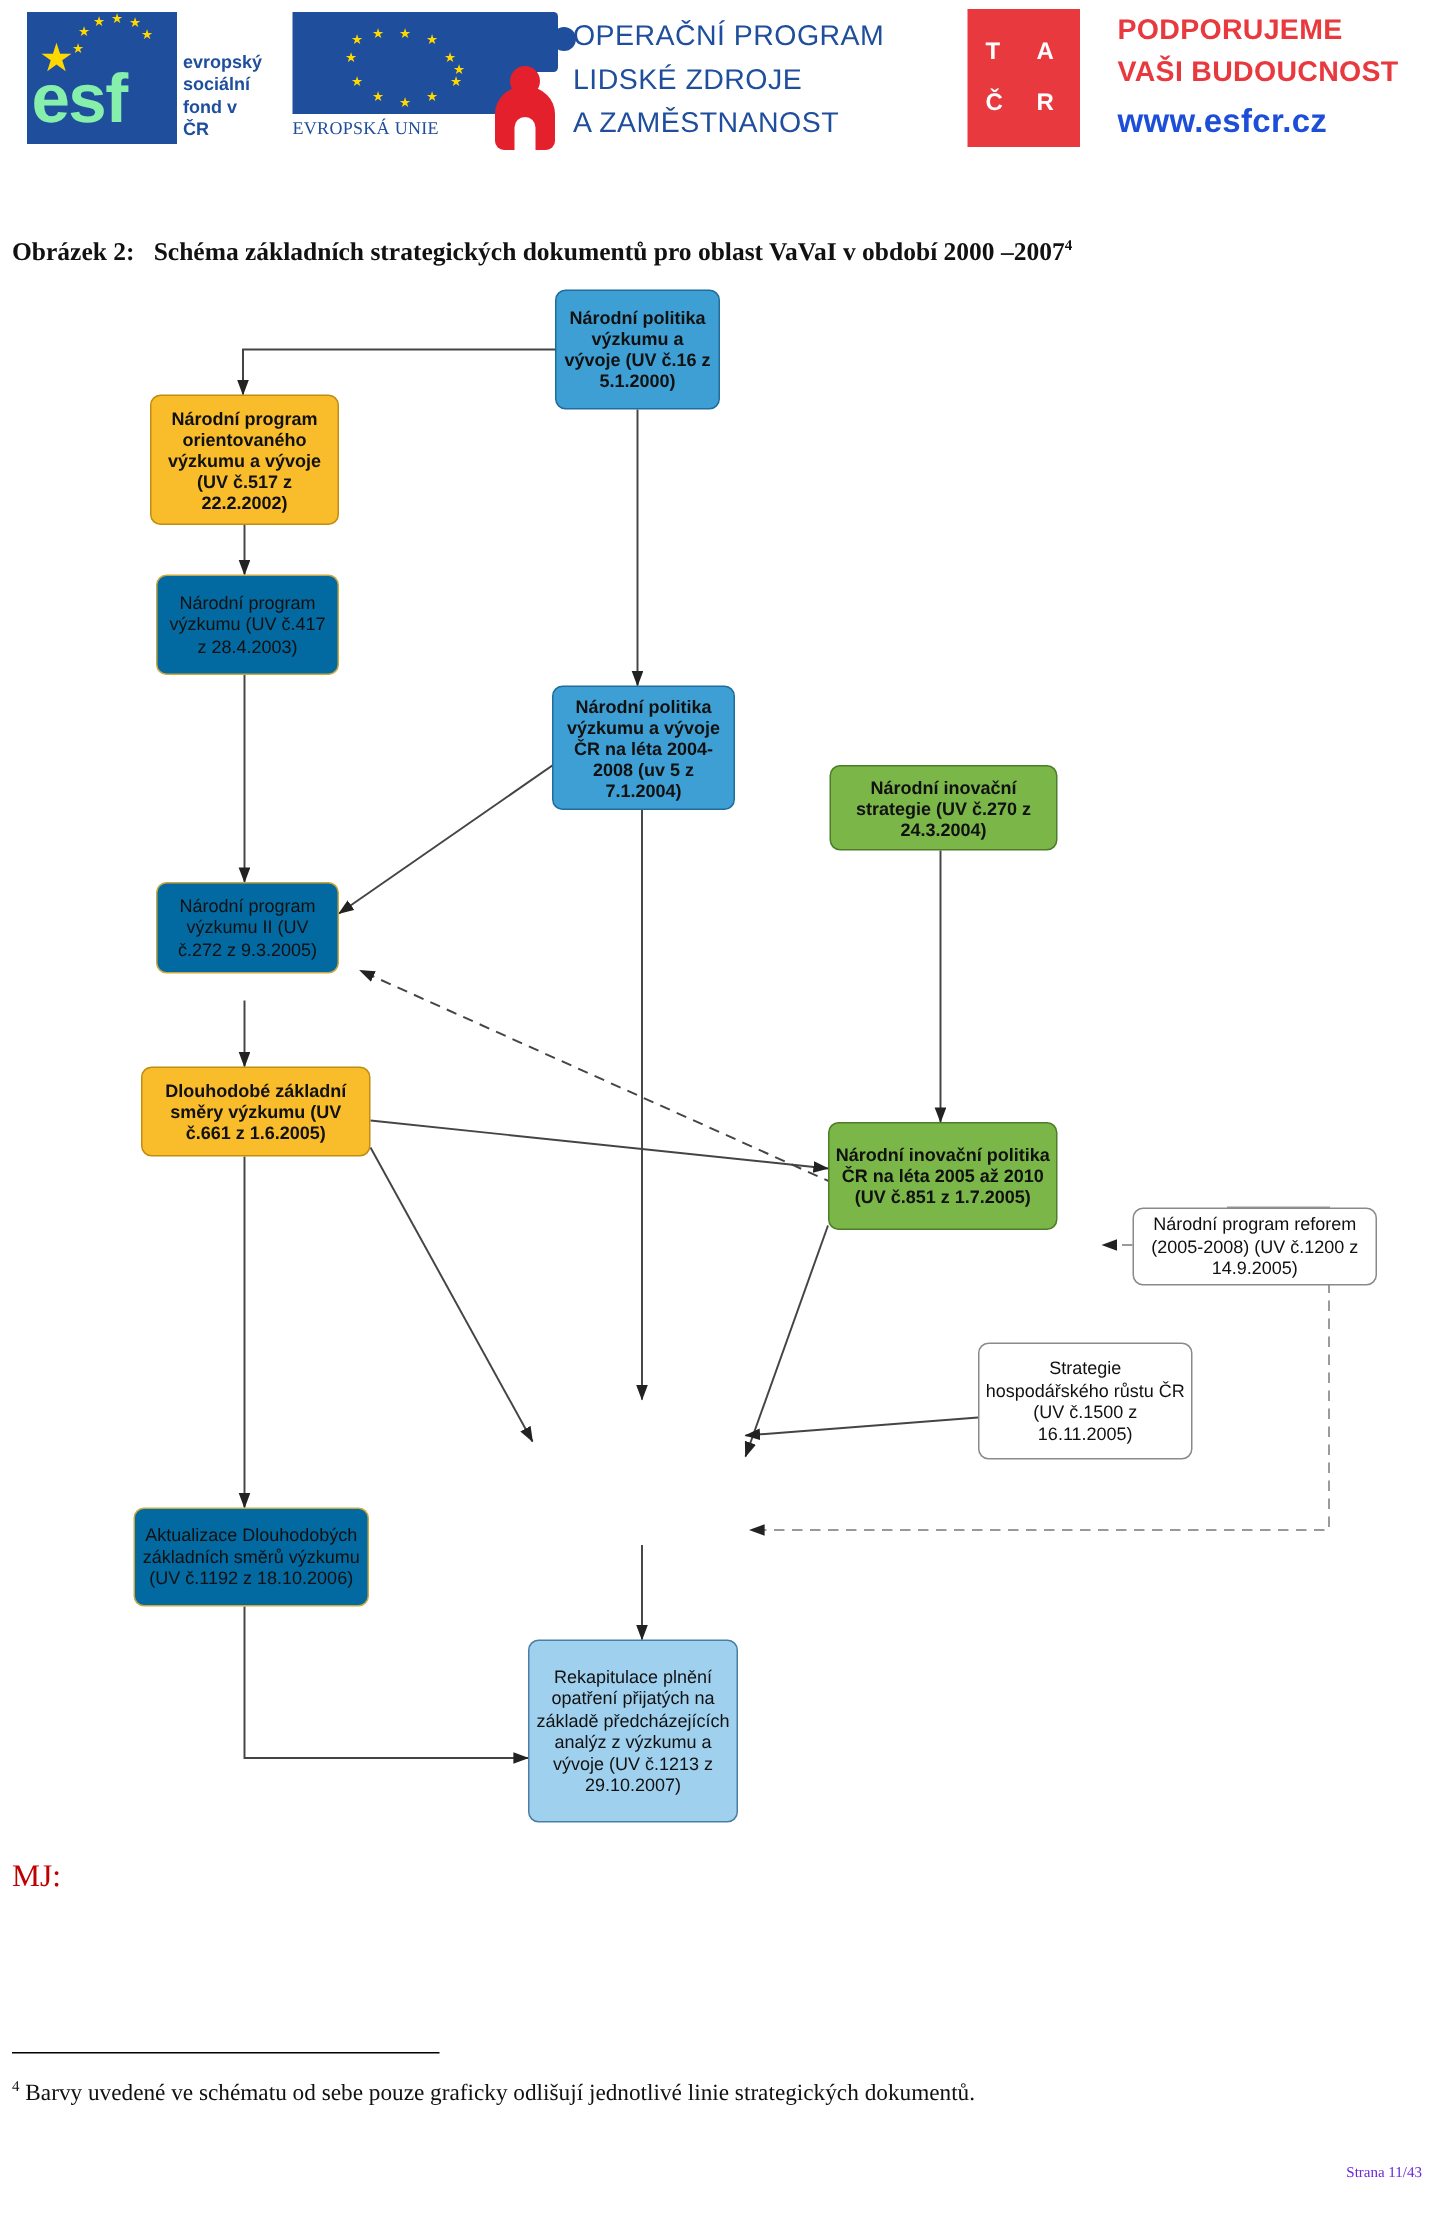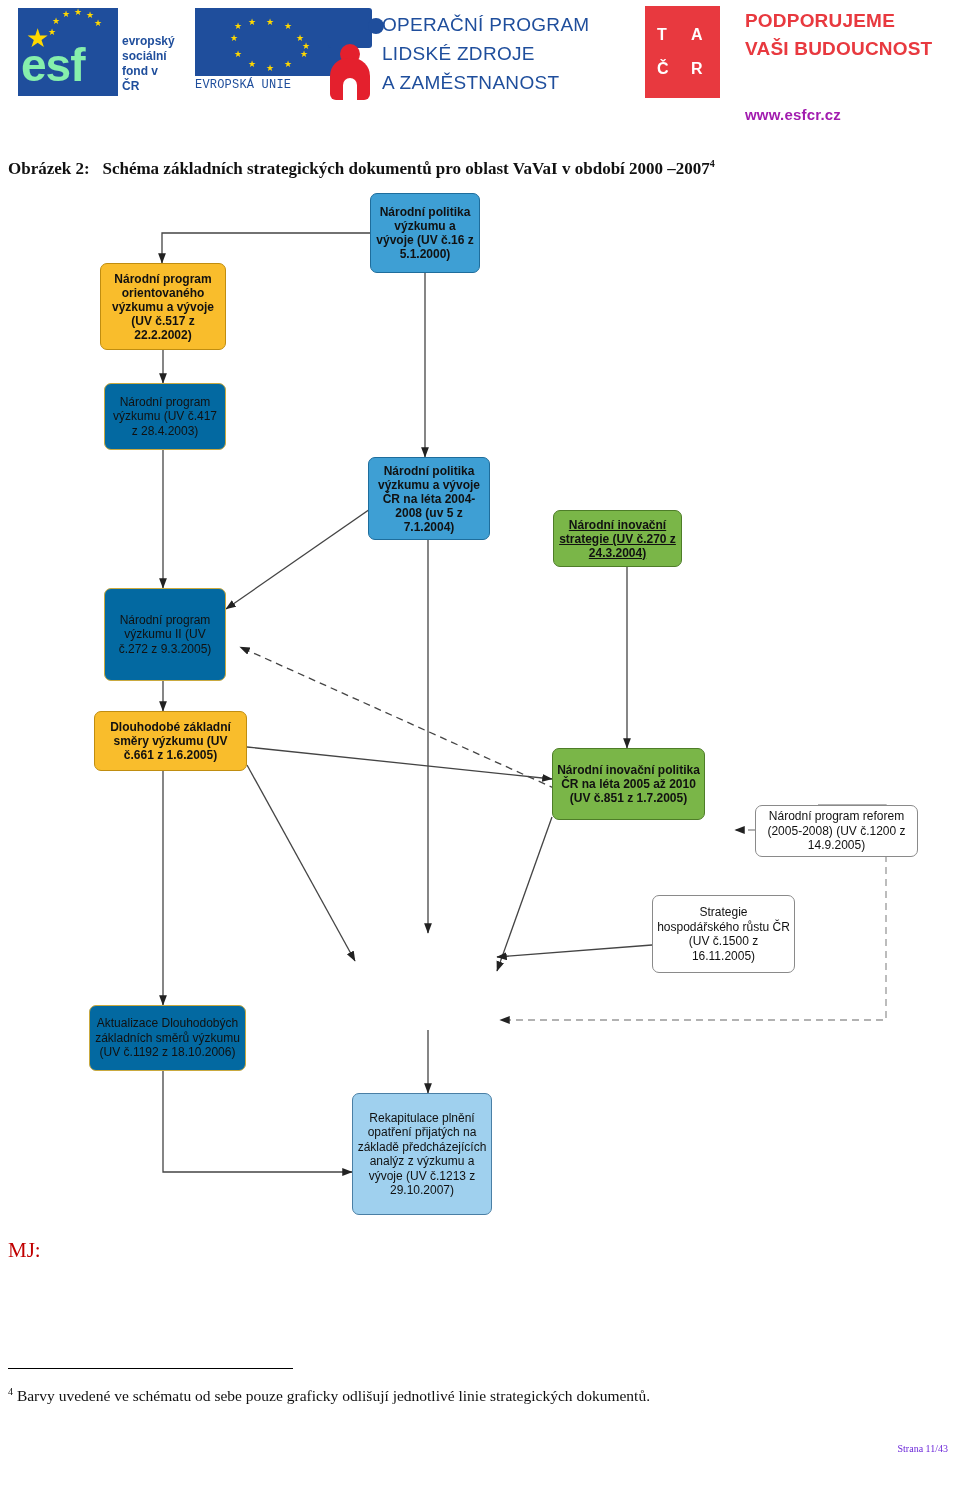--- a/index.html
+++ b/index.html
@@ -16,21 +16,21 @@
   .esf-stars{position:absolute;left:0;top:0;width:100px;height:46px;}
   .esf-stars .st{position:absolute;color:#ffd800;font-size:9px;line-height:9px;}
   .esf-bigstar{position:absolute;left:8px;top:18px;color:#ffd800;font-size:26px;line-height:26px;}
   .esf-letters{position:absolute;left:3px;top:34px;color:#86efac;font-family:"Liberation Sans",sans-serif;
      font-weight:bold;font-size:46px;line-height:46px;letter-spacing:-1px;}
   .esf-words{position:absolute;left:104px;top:26px;color:#1f4e9c;font-family:"Liberation Sans",sans-serif;
      font-size:12px;line-height:15px;font-weight:bold;}
   .logo-eu{position:absolute;left:195px;top:8px;width:160px;height:90px;}
   .eu-flag{position:absolute;left:0;top:0;width:150px;height:68px;background:#1f4e9c;}
   .eu-flag .st{position:absolute;color:#ffd800;font-size:9px;line-height:9px;}
-  .eu-cap{position:absolute;left:0;top:70px;color:#1f4e9c;font-family:Liberation Mono, monospace;
+  .eu-cap{position:absolute;left:0;top:70px;color:#1f4e9c;font-family:Liberation Serif, serif;
      font-size:12px;letter-spacing:.2px;}
   .logo-op{position:absolute;left:320px;top:6px;width:300px;height:96px;}
   .op-puzzle{position:absolute;left:0;top:2px;width:58px;height:92px;}
   .op-sq{position:absolute;left:8px;top:0;width:44px;height:40px;background:#1f4e9c;border-radius:3px;}
   .op-knob{position:absolute;left:48px;top:10px;width:16px;height:16px;background:#1f4e9c;border-radius:50%;}
   .op-head{position:absolute;left:20px;top:36px;width:20px;height:20px;background:#e4202d;border-radius:50%;}
   .op-body{position:absolute;left:10px;top:50px;width:40px;height:42px;background:#e4202d;
      border-radius:18px 18px 6px 6px;}
   .op-body::after{content:"";position:absolute;left:13px;top:20px;width:14px;height:22px;background:#ffffff;
      border-radius:7px 7px 0 0;}
@@ -38,22 +38,22 @@
      font-size:19px;line-height:29px;letter-spacing:.3px;}
   .logo-tacr{position:absolute;left:645px;top:6px;width:80px;height:94px;}
   .tacr-box{position:absolute;left:0;top:0;width:75px;height:92px;background:#e8393f;}
   .tacr-box span{position:absolute;color:#ffffff;font-family:"Liberation Sans",sans-serif;
      font-size:16px;font-weight:bold;}
   .logo-support{position:absolute;left:745px;top:8px;width:215px;height:92px;}
   .sup-l1{position:absolute;left:0;top:2px;color:#e8393f;font-family:"Liberation Sans",sans-serif;
      font-size:19px;font-weight:bold;letter-spacing:.2px;}
   .sup-l2{position:absolute;left:0;top:30px;color:#e8393f;font-family:"Liberation Sans",sans-serif;
      font-size:19px;font-weight:bold;letter-spacing:.2px;}
-  .sup-l3{position:absolute;left:0;top:60px;color:#a21caf;font-family:"Liberation Sans",sans-serif;
-     font-size:15px;font-weight:bold;letter-spacing:.2px;margin-top:38px;}
+  .sup-l3{position:absolute;left:0;top:60px;color:#1d4ed8;font-family:"Liberation Sans",sans-serif;
+     font-size:22px;font-weight:bold;letter-spacing:.2px;}
 
   
   .fig-caption{position:absolute;left:8px;top:158px;width:900px;
      font-family:"Liberation Serif",serif;font-size:17px;font-weight:bold;color:#111;}
   .fig-caption sup{font-size:10px;}
 
   
   .diagram{position:absolute;left:0;top:185px;width:960px;height:1040px;padding-left:39px;}
   .diagram svg{position:absolute;left:0;top:0;}
   .node{
@@ -216,23 +216,23 @@
   </svg>
 
   <div class="node n-blue" style="left:370px;top:8px;width:110px;height:80px;">Národní politika výzkumu a vývoje (UV č.16 z 5.1.2000)</div>
 
   <div class="node n-orange" style="left:100px;top:78px;width:126px;height:87px;">Národní program orientovaného výzkumu a vývoje (UV č.517 z 22.2.2002)</div>
 
   <div class="node n-yellow" style="left:104px;top:198px;width:122px;height:67px;">Národní program výzkumu (UV č.417 z 28.4.2003)</div>
 
   <div class="node n-blue" style="left:368px;top:272px;width:122px;height:83px;">Národní politika výzkumu a vývoje ČR na léta 2004-2008 (uv 5 z 7.1.2004)</div>
 
-  <div class="node n-green" style="left:553px;top:325px;width:129px;height:57px;text-decoration:underline;">Národní inovační strategie (UV č.270 z 24.3.2004)</div>
-
-  <div class="node n-yellow" style="left:104px;top:403px;width:122px;height:93px;">Národní program výzkumu II (UV č.272 z 9.3.2005)</div>
+  <div class="node n-green" style="left:553px;top:325px;width:152px;height:57px;">Národní inovační strategie (UV č.270 z 24.3.2004)</div>
+
+  <div class="node n-yellow" style="left:104px;top:403px;width:122px;height:61px;">Národní program výzkumu II (UV č.272 z 9.3.2005)</div>
 
   <div class="node n-orange" style="left:94px;top:526px;width:153px;height:60px;">Dlouhodobé základní směry výzkumu (UV č.661 z 1.6.2005)</div>
 
   <div class="node n-green" style="left:552px;top:563px;width:153px;height:72px;">Národní inovační politika ČR na léta 2005 až 2010 (UV č.851 z 1.7.2005)</div>
 
   <div class="node n-white" style="left:755px;top:620px;width:163px;height:52px;">Národní program reforem (2005-2008) (UV č.1200 z 14.9.2005)</div>
 
   <div class="node n-white" style="left:652px;top:710px;width:143px;height:78px;">Strategie hospodářského růstu ČR (UV č.1500 z 16.11.2005)</div>
 
 

